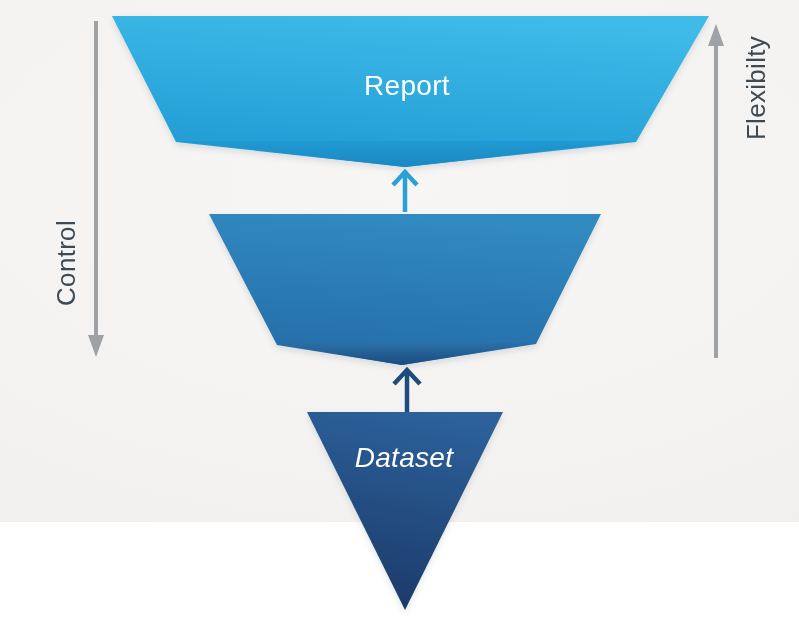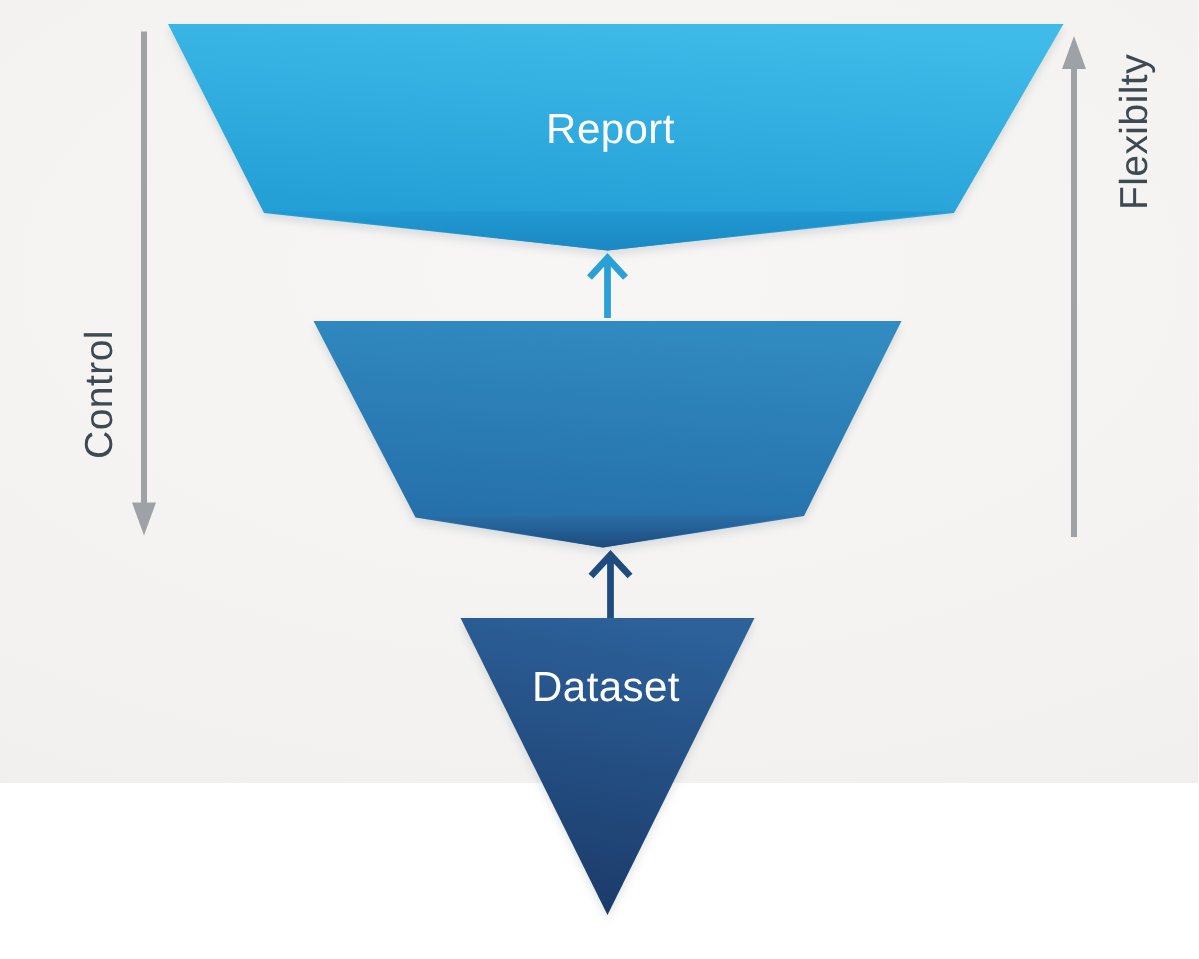--- a/index.html
+++ b/index.html
@@ -78,19 +78,19 @@
     </g>
 
     <path d="M405,212 L405,175 M393,185 L405,172 L417,185" fill="none" stroke-width="4.5" stroke="#2AA0D6"></path>
 
     <path d="M407,412 L407,373 M394,384 L407,370 L420,384" fill="none" stroke-width="4.5" stroke="#1E4C7F"></path>
   </svg>
 
   <div class="label" style="left:407px; top:86px;">Report</div>
 
 
-  <div class="label" style="left:404px; top:458px;">Dataset</div>
+  <div class="label" style="left:404px; top:458px;font-style:italic;">Dataset</div>
 
   <div class="axis-label" style="left:66px; top:263px;">Control</div>
 
   <div class="axis-label" style="left:756px; top:88px;">Flexibilty</div>
 
 </div>
 
 </body></html>

